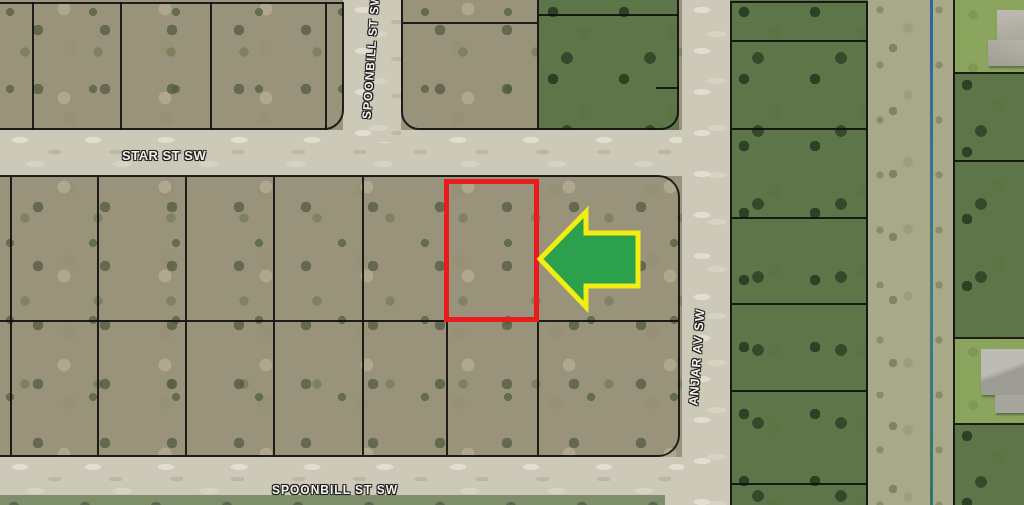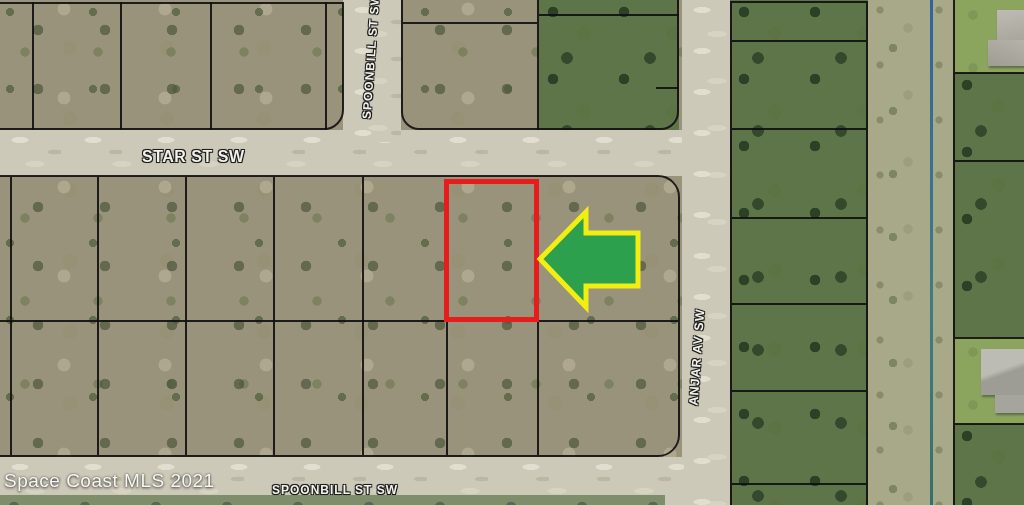--- a/index.html
+++ b/index.html
@@ -145,20 +145,19 @@
     <div class="roof" style="left:0;top:1px;width:43px;height:46px;background:linear-gradient(160deg,#bdbcb4 45%,#9e9d95 55%);"></div>
     <div class="roof" style="left:14px;top:47px;width:29px;height:18px;background:#a6a59d;"></div>
   </div>
 
   <div id="subject-parcel" style="left:444px;top:179px;width:95px;height:143px;z-index:5;"></div>
 
   <svg style="left:532px;top:204px;z-index:6;" width="112" height="110" viewBox="0 0 112 110">
     <polygon points="8,55 54,8 54,29 106,29 106,82 54,82 54,103" stroke-width="5" stroke-linejoin="miter" fill="#2da04e" stroke="#f2ee12"></polygon>
   </svg>
 
-  <div class="street-label" style="left:122px;top:148px;font-size:16px;letter-spacing:.5px;margin-left:20px;">STAR ST SW</div>
+  <div class="street-label" style="left:122px;top:148px;font-size:13px;letter-spacing:.5px;">STAR ST SW</div>
   <div class="street-label rot" style="left:371px;top:56px;">SPOONBILL ST SW</div>
   <div class="street-label rot" style="left:697px;top:357px;font-size:12.5px;">ANJAR AV SW</div>
   <div class="street-label" style="left:272px;top:483px;">SPOONBILL ST SW</div>
 
-  <div id="watermark">Space Coast MLS 2021</div>
 
 </div>
 
 </body></html>

